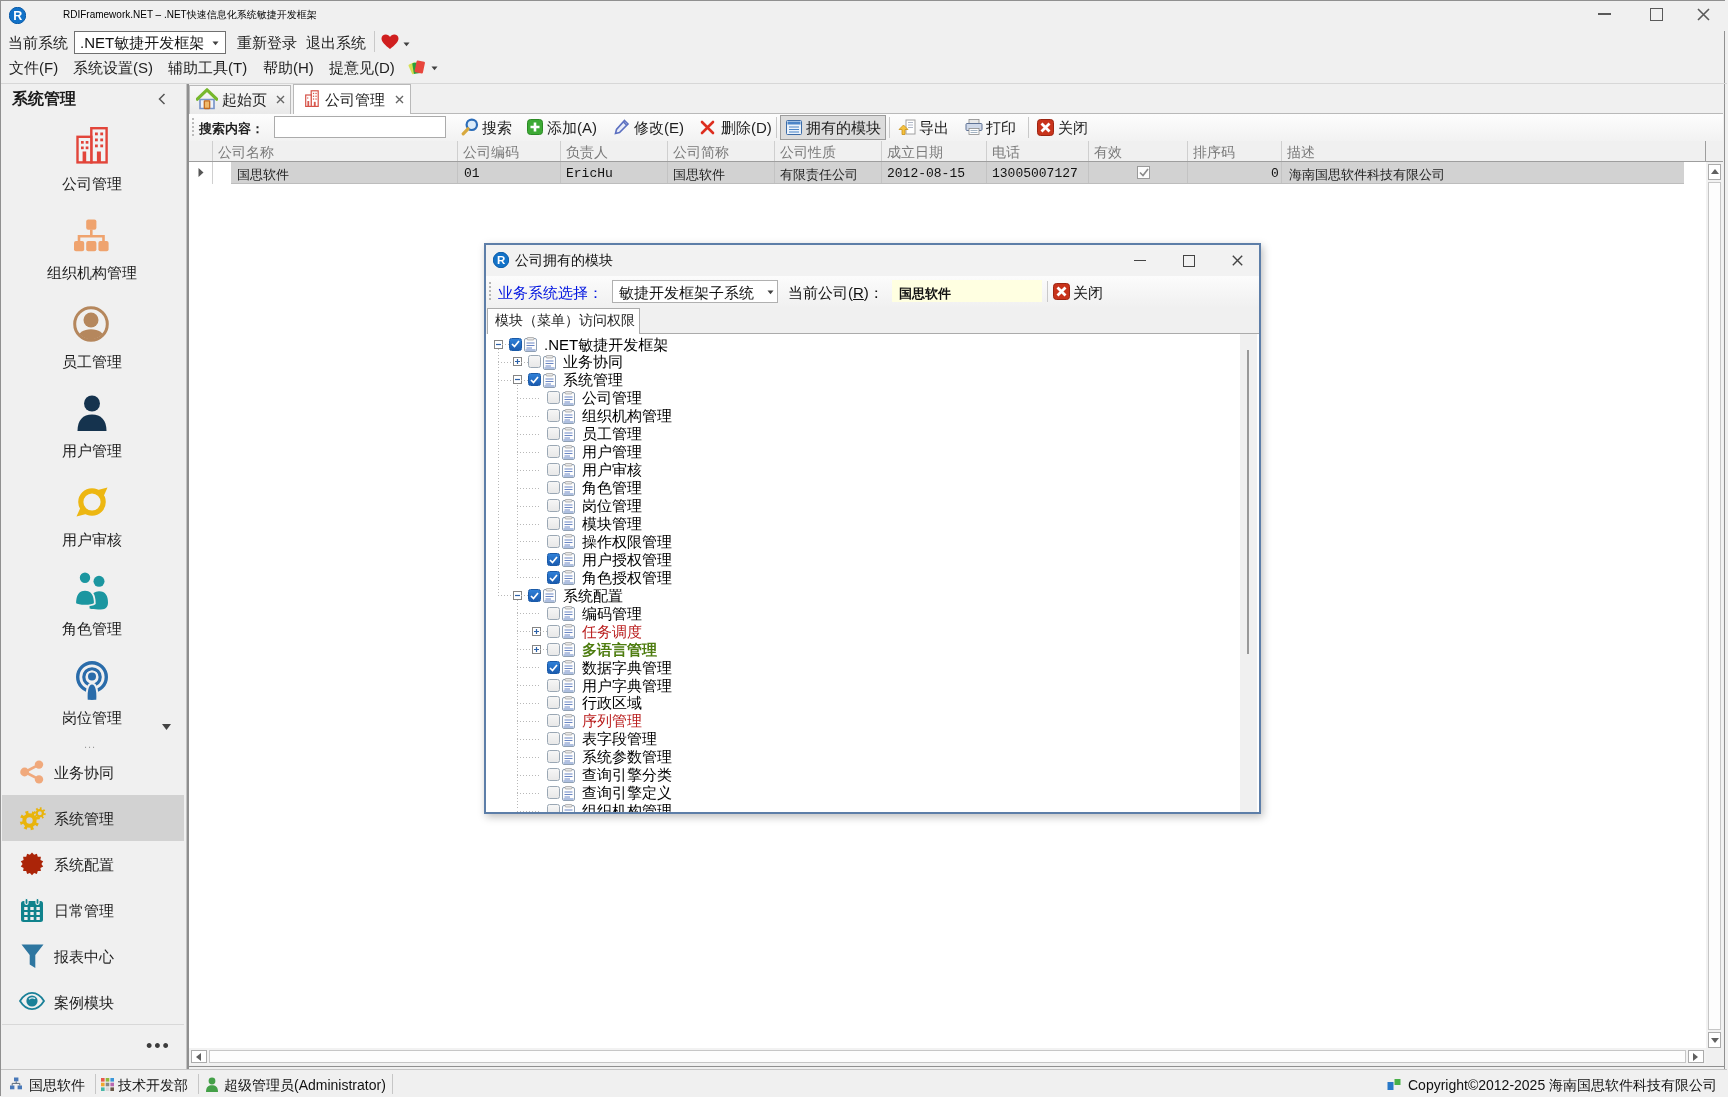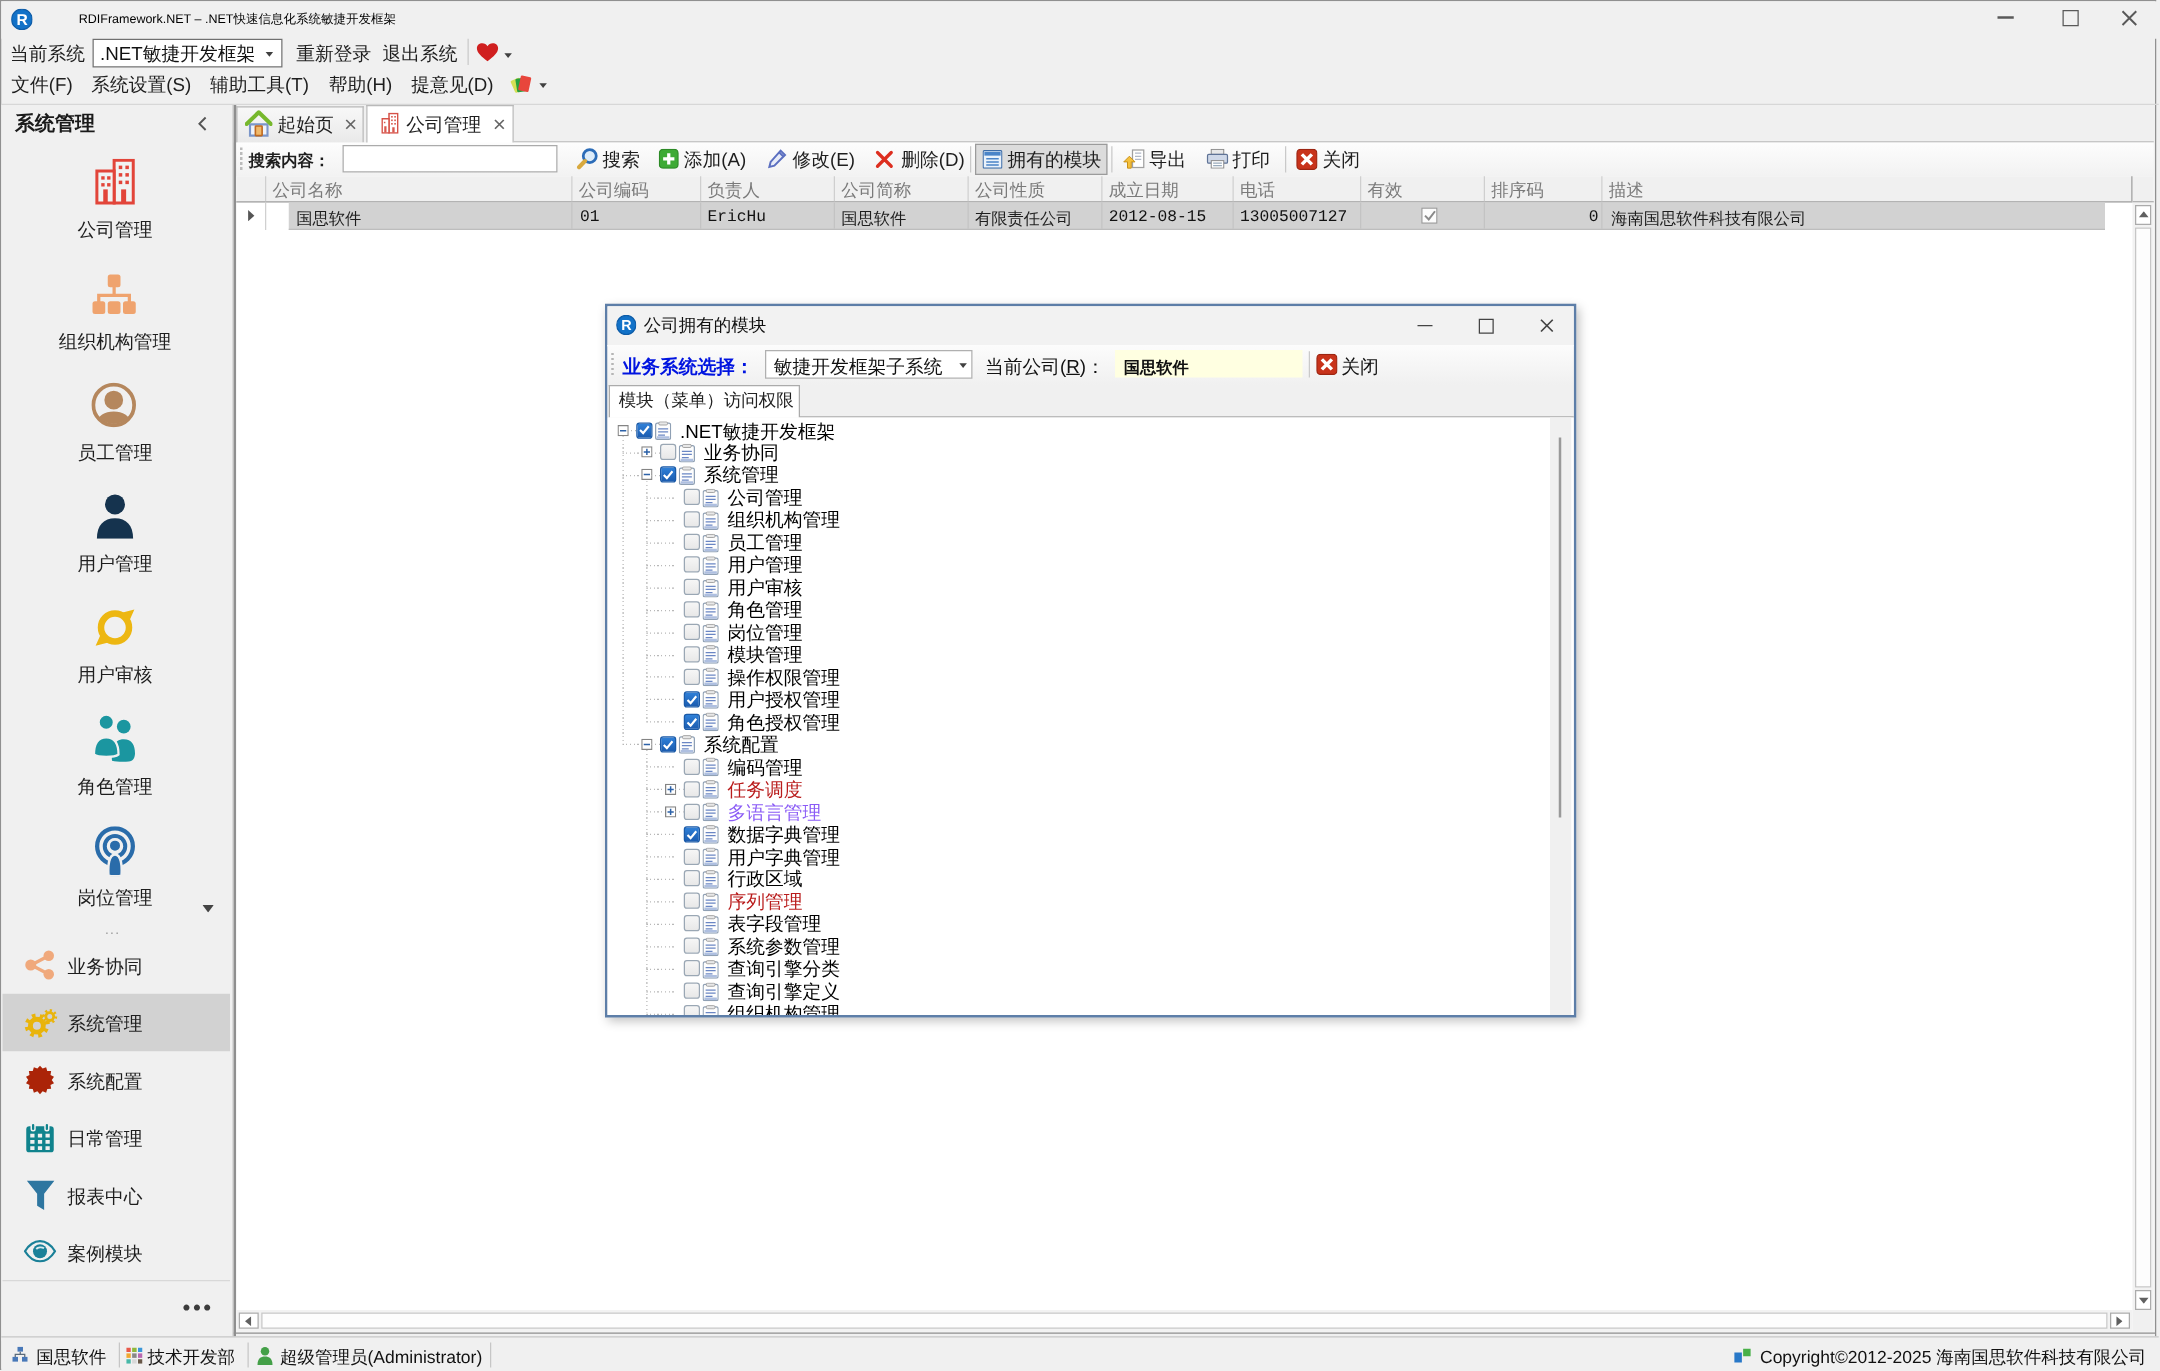--- a/index.html
+++ b/index.html
@@ -409,21 +409,21 @@
     </div>
 <div class="abs" style="left:515px;top:252px;font-size:14px;color:#111;">公司拥有的模块</div>
 <div class="abs" style="left:1134px;top:260px;width:12px;height:1.4px;background:#444;"></div>
 <div class="abs" style="left:1183px;top:255px;width:10px;height:10px;border:1.4px solid #444;"></div>
 <svg class="abs" style="left:1232px;top:255px;" width="11" height="11" viewBox="0 0 11 11">
       <path d="M0.8 0.8 L10.2 10.2 M10.2 0.8 L0.8 10.2" stroke="#444" stroke-width="1.4"></path>
     </svg>
 
 <div class="abs" style="left:486px;top:276px;width:773px;height:32px;background:linear-gradient(#fcfcfc,#f0f0f0);"></div>
 <div class="abs" style="left:489px;top:282px;width:2px;height:20px;background-image:repeating-linear-gradient(#b5b5b5 0 2px,transparent 2px 4px);"></div>
-<div class="abs" style="left:498px;top:284px;font-size:15px;font-weight:bold;color:#0014e0;">业务系统选择：</div>
+<div class="abs" style="left:498px;top:284px;font-size:15px;font-weight:normal;color:#0014e0;">业务系统选择：</div>
 <div class="abs" style="left:612px;top:280px;width:166px;height:23px;background:#fff;border:1px solid #b0b0b0;box-sizing:border-box;"></div>
 <div class="abs" style="left:619px;top:284px;font-size:15px;color:#111;">敏捷开发框架子系统</div>
 <svg class="abs" style="left:767px;top:290px;" width="7" height="4.5" viewBox="0 0 7 4.5">
       <path d="M0.5 0.5 L6.5 0.5 L3.5 4.3 Z" fill="#404040"></path>
     </svg>
 <div class="abs" style="left:788px;top:284px;font-size:15px;color:#111;">当前公司(<span style="text-decoration:underline">R</span>)：</div>
 <div class="abs" style="left:892px;top:280px;width:150px;height:22px;background:#ffffe1;"></div>
 <div class="abs" style="left:899px;top:285px;font-size:13px;font-weight:bold;color:#111;">国思软件</div>
 <div class="abs sep-v" style="left:1047px;top:281px;height:21px;"></div>
 <svg class="abs" style="left:1053px;top:283px;" width="17" height="17" viewBox="0 0 17 17">
@@ -638,21 +638,21 @@
         <path d="M2 4.5 H7 M4.5 2 V7" stroke="#2d62a8" stroke-width="1.2"></path>
       </svg>
 <div class="abs hdot" style="left:54px;top:315px;width:7px;"></div>
 <div class="abs cb0" style="left:61px;top:309px;"></div>
 <svg class="abs" style="left:76px;top:308px;" width="13" height="15" viewBox="0 0 13 15">
         <rect x="0.5" y="1.5" width="12" height="13" rx="1.5" fill="#fdfdfd" stroke="#8fa0b4"></rect>
         <rect x="3" y="0.5" width="7" height="2.5" rx="1" fill="#e8e8e8" stroke="#9a9a9a" stroke-width="0.7"></rect>
         <path d="M2.5 6 H10.5 M2.5 8.5 H10.5 M2.5 11 H8" stroke="#6a86c4" stroke-width="1"></path>
         <rect x="1.5" y="12" width="10" height="2" fill="#aebfe0"></rect>
       </svg>
-<div class="abs" style="left:96px;top:307px;font-size:15px;color:#8b5cf6;white-space:nowrap;">多语言管理</div>
+<div class="abs" style="left:96px;top:307px;font-size:15px;color:#4d7c0f;white-space:nowrap;font-weight:bold;">多语言管理</div>
 <div class="abs hdot" style="left:31px;top:333px;width:23px;"></div>
 <div class="abs cb1" style="left:61px;top:327px;"></div>
       <svg class="abs" style="left:63px;top:330px;" width="9" height="8" viewBox="0 0 9 8">
         <path d="M1 4 L3.5 6.5 L8 1" stroke="#fff" stroke-width="1.7" fill="none"></path>
       </svg>
 <svg class="abs" style="left:76px;top:326px;" width="13" height="15" viewBox="0 0 13 15">
         <rect x="0.5" y="1.5" width="12" height="13" rx="1.5" fill="#fdfdfd" stroke="#8fa0b4"></rect>
         <rect x="3" y="0.5" width="7" height="2.5" rx="1" fill="#e8e8e8" stroke="#9a9a9a" stroke-width="0.7"></rect>
         <path d="M2.5 6 H10.5 M2.5 8.5 H10.5 M2.5 11 H8" stroke="#6a86c4" stroke-width="1"></path>
         <rect x="1.5" y="12" width="10" height="2" fill="#aebfe0"></rect>

